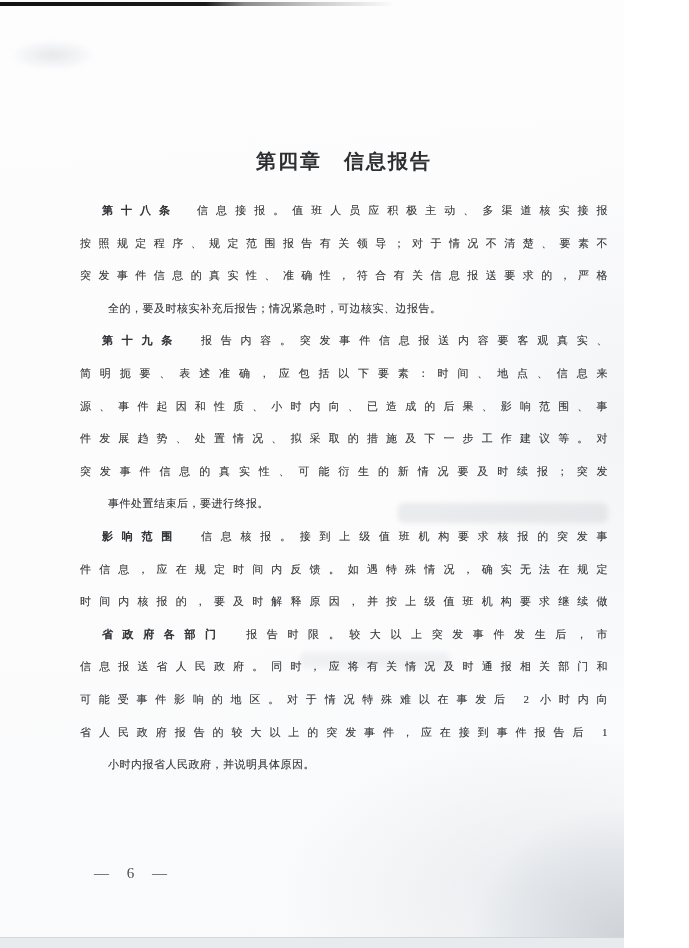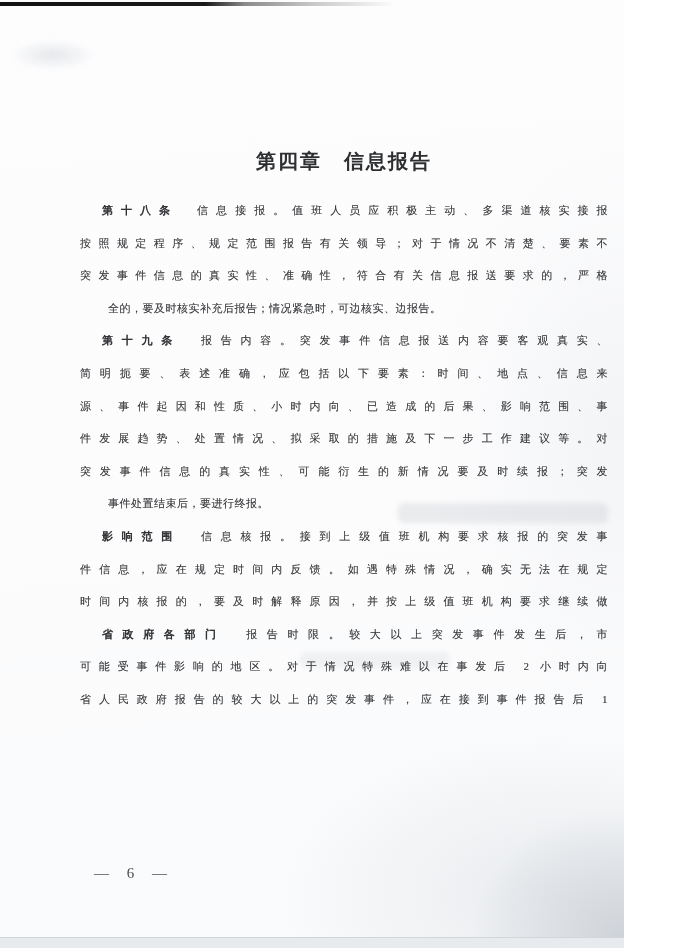--- a/index.html
+++ b/index.html
@@ -104,18 +104,20 @@
       <div class="line indent"><b>第十九条</b>　报告内容。突发事件信息报送内容要客观真实、</div>
       <div class="line">简明扼要、表述准确，应包括以下要素：时间、地点、信息来</div>
       <div class="line">源、事件起因和性质、小时内向、已造成的后果、影响范围、事</div>
       <div class="line">件发展趋势、处置情况、拟采取的措施及下一步工作建议等。对</div>
       <div class="line">突发事件信息的真实性、可能衍生的新情况要及时续报；突发</div>
       <div class="line last">事件处置结束后，要进行终报。</div>
       <div class="line indent"><b>影响范围</b>　信息核报。接到上级值班机构要求核报的突发事</div>
       <div class="line">件信息，应在规定时间内反馈。如遇特殊情况，确实无法在规定</div>
       <div class="line">时间内核报的，要及时解释原因，并按上级值班机构要求继续做</div>
       <div class="line indent"><b>省政府各部门</b>　报告时限。较大以上突发事件发生后，市</div>
+      <div class="line">信息报送省人民政府。同时，应将有关情况及时通报相关部门和</div>
       <div class="line">可能受事件影响的地区。对于情况特殊难以在事发后 2 小时内向</div>
       <div class="line">省人民政府报告的较大以上的突发事件，应在接到事件报告后 1</div>
+      <div class="line last">小时内报省人民政府，并说明具体原因。</div>
     </div>
 
   <div class="page-number">— 6 —</div>
 </div>
 
 </body></html>

